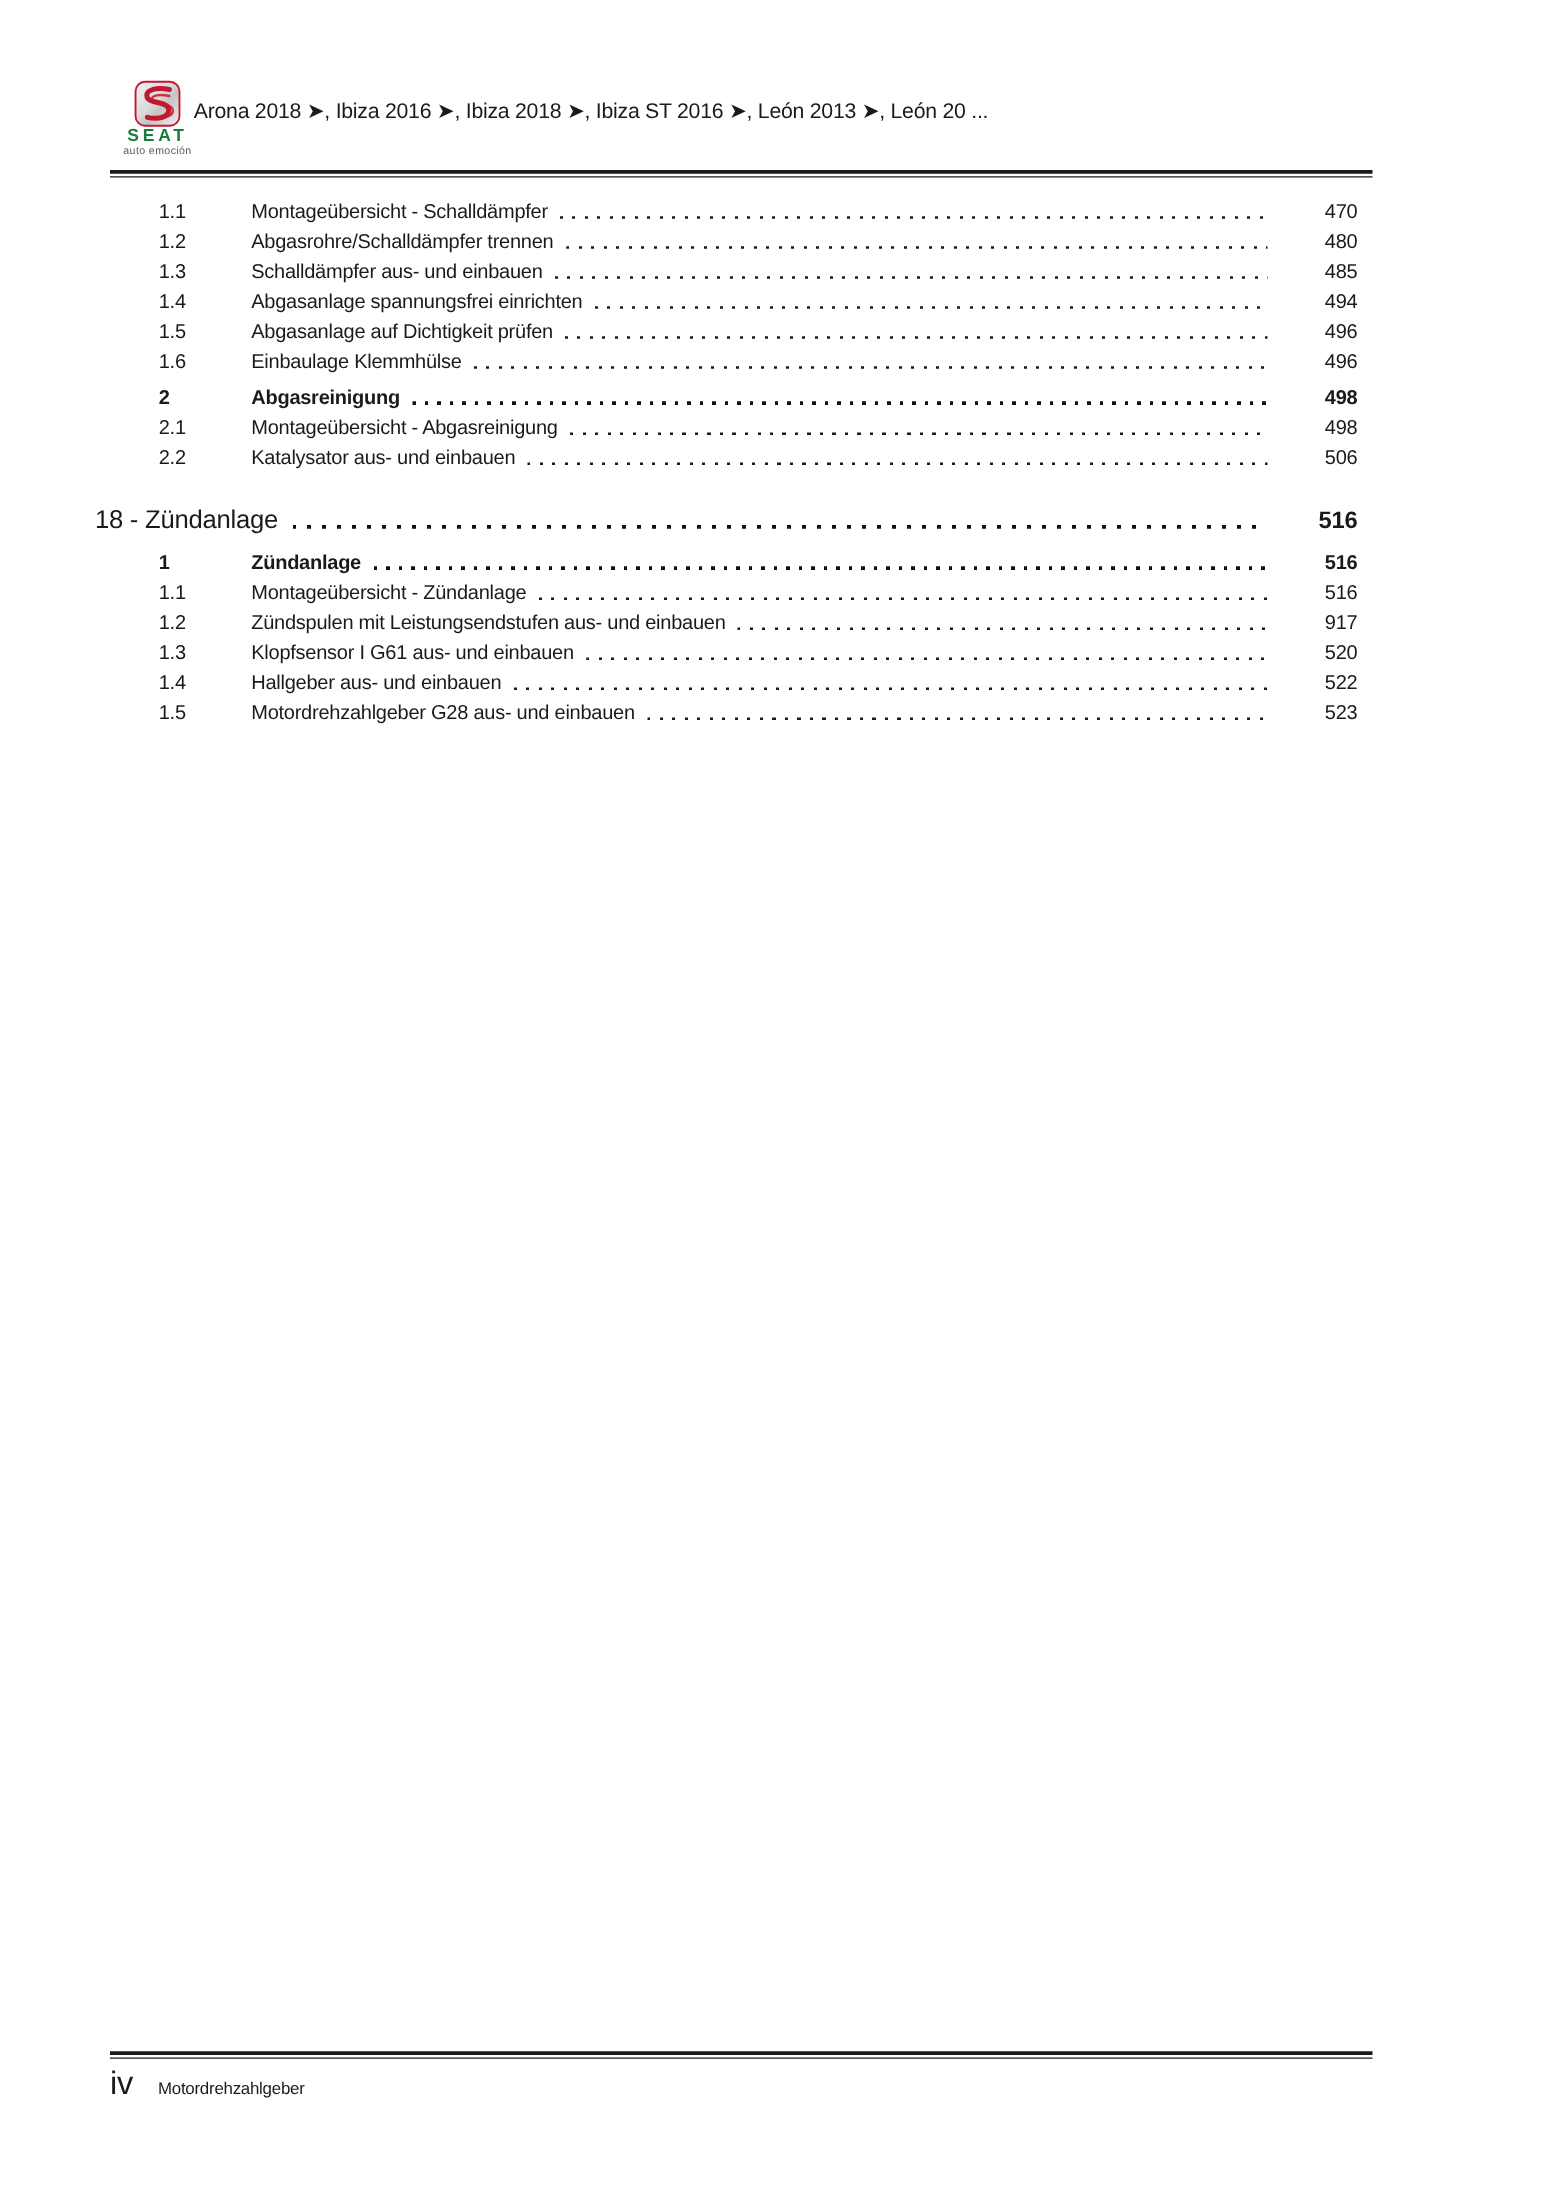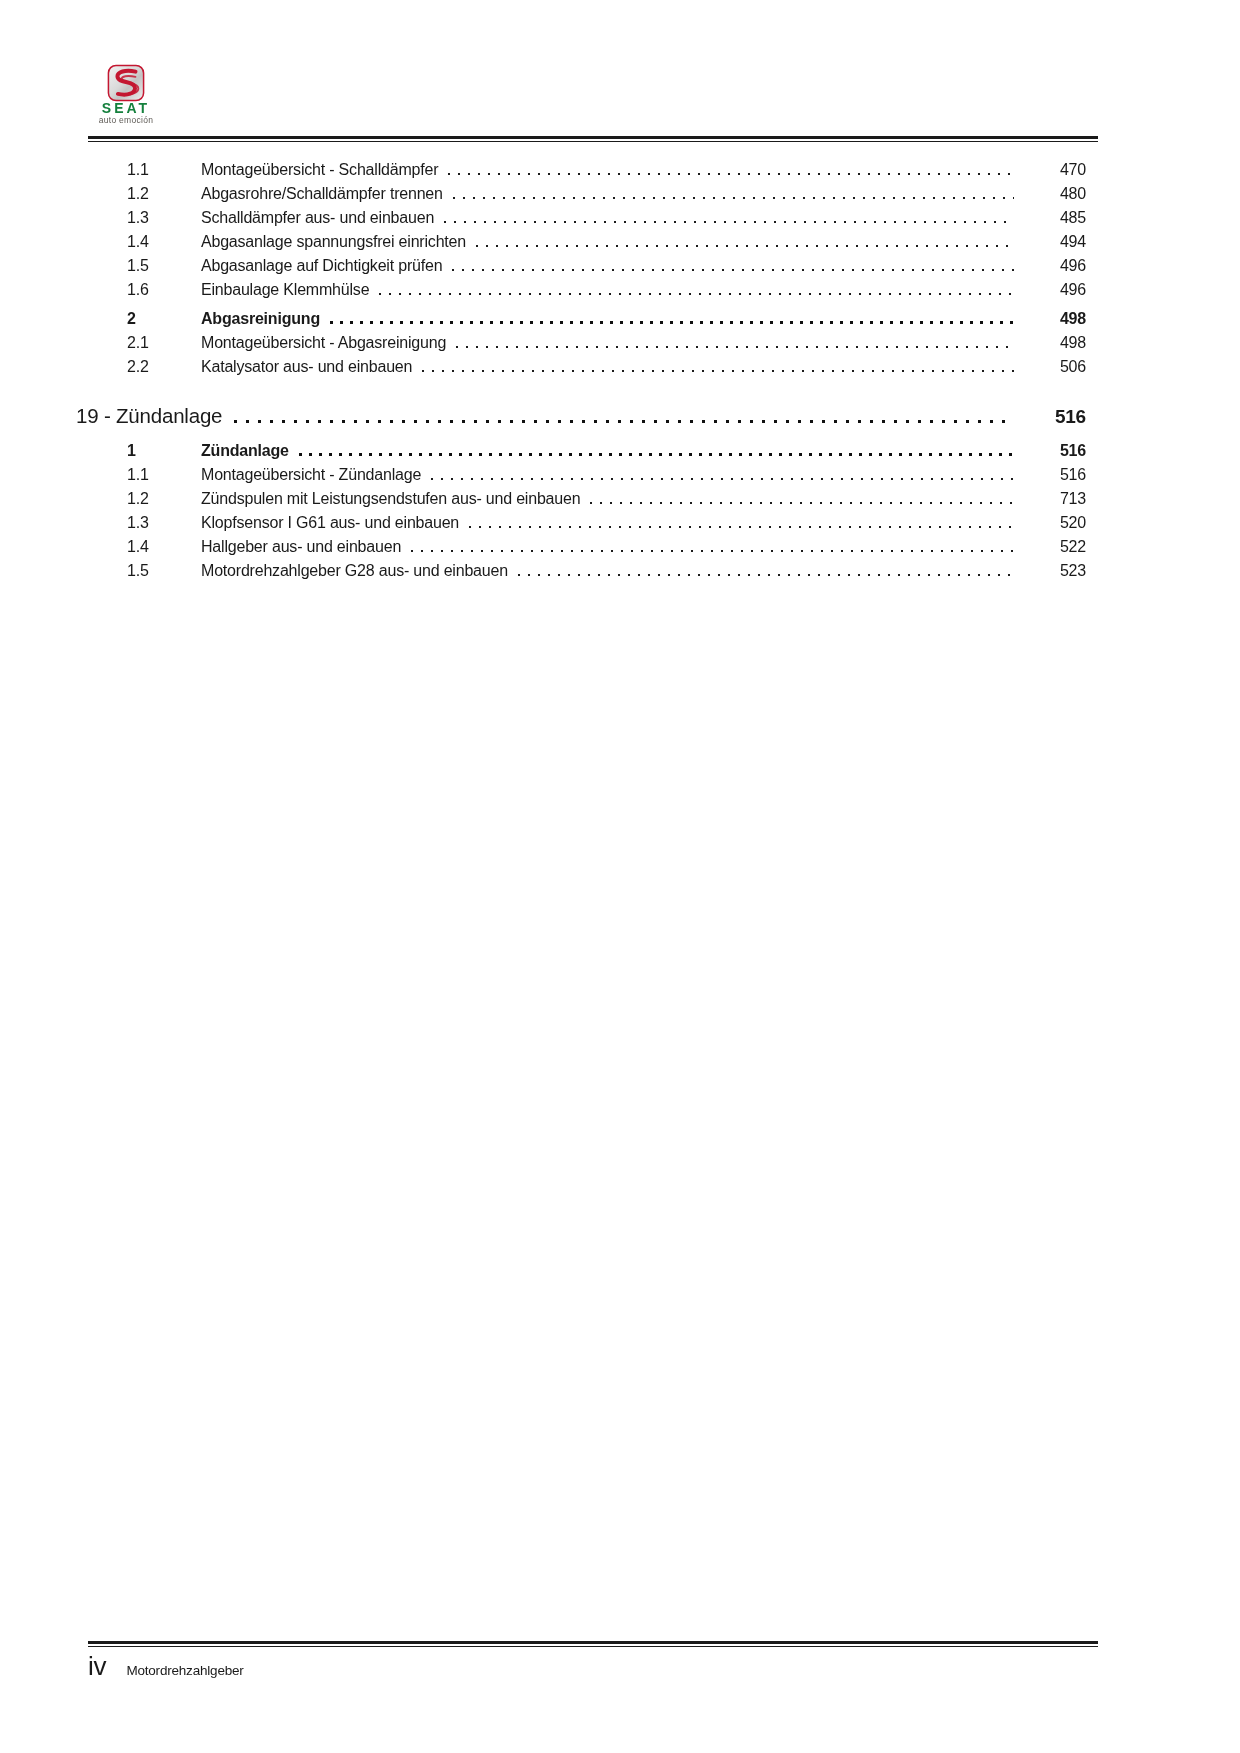--- a/index.html
+++ b/index.html
@@ -69,20 +69,21 @@
       </defs>
       <rect x="1.5" y="1.5" width="37" height="37" rx="8" fill="url(#badgeGrad)" stroke="#c41731" stroke-width="1.6"></rect>
       <path d="M30 8 C19 5.5 11 8.5 11 13 C11 17 16 18.2 21 19.2 C26 20.2 29.5 21.8 29.5 25.5 C29.5 30.5 22 33.8 11.5 31.5" fill="none" stroke="#c41731" stroke-width="4.2" stroke-linecap="round"></path>
       <path d="M30 13.5 C21 11.5 15.5 13.2 15.5 15.6 C15.5 18 20 18.8 24 19.7 C28 20.6 33 22.2 33 25.8 C33 29.8 27 32.6 17 31.6" fill="none" stroke="#c41731" stroke-width="2" stroke-linecap="round" opacity="0.85"></path>
     </svg>
     <div class="logo-word" style="color:#15803d">SEAT</div>
     <div class="logo-tagline" style="color:#5f5b56">auto emoción</div>
   </div>
 
   <div class="header-titles">
+    <div>Arona 2018 ➤, Ibiza 2016 ➤, Ibiza 2018 ➤, Ibiza ST 2016 ➤, León 2013 ➤, León 20 ...</div>
   </div>
 
   <div class="rule header-rule">
     <div class="rule-thick"></div>
     <div class="rule-thin"></div>
   </div>
 
   <div class="toc">
       <div class="entry-row">
         <span class="entry-num">1.1</span>
@@ -132,41 +133,41 @@
         <span class="leader"></span>
         <span class="entry-page">498</span>
       </div>
       <div class="entry-row">
         <span class="entry-num">2.2</span>
         <span class="entry-title">Katalysator aus- und einbauen</span>
         <span class="leader"></span>
         <span class="entry-page">506</span>
       </div>
       <div class="chapter-row">
-        <span class="chapter-title">19 - Zündanlage</span>
+        <span class="chapter-title">18 - Zündanlage</span>
         <span class="leader"></span>
         <span class="chapter-page">516</span>
       </div>
       <div class="entry-row bold">
         <span class="entry-num">1</span>
         <span class="entry-title">Zündanlage</span>
         <span class="leader"></span>
         <span class="entry-page">516</span>
       </div>
       <div class="entry-row">
         <span class="entry-num">1.1</span>
         <span class="entry-title">Montageübersicht - Zündanlage</span>
         <span class="leader"></span>
         <span class="entry-page">516</span>
       </div>
       <div class="entry-row">
         <span class="entry-num">1.2</span>
         <span class="entry-title">Zündspulen mit Leistungsendstufen aus- und einbauen</span>
         <span class="leader"></span>
-        <span class="entry-page">713</span>
+        <span class="entry-page">917</span>
       </div>
       <div class="entry-row">
         <span class="entry-num">1.3</span>
         <span class="entry-title">Klopfsensor I G61 aus- und einbauen</span>
         <span class="leader"></span>
         <span class="entry-page">520</span>
       </div>
       <div class="entry-row">
         <span class="entry-num">1.4</span>
         <span class="entry-title">Hallgeber aus- und einbauen</span>

